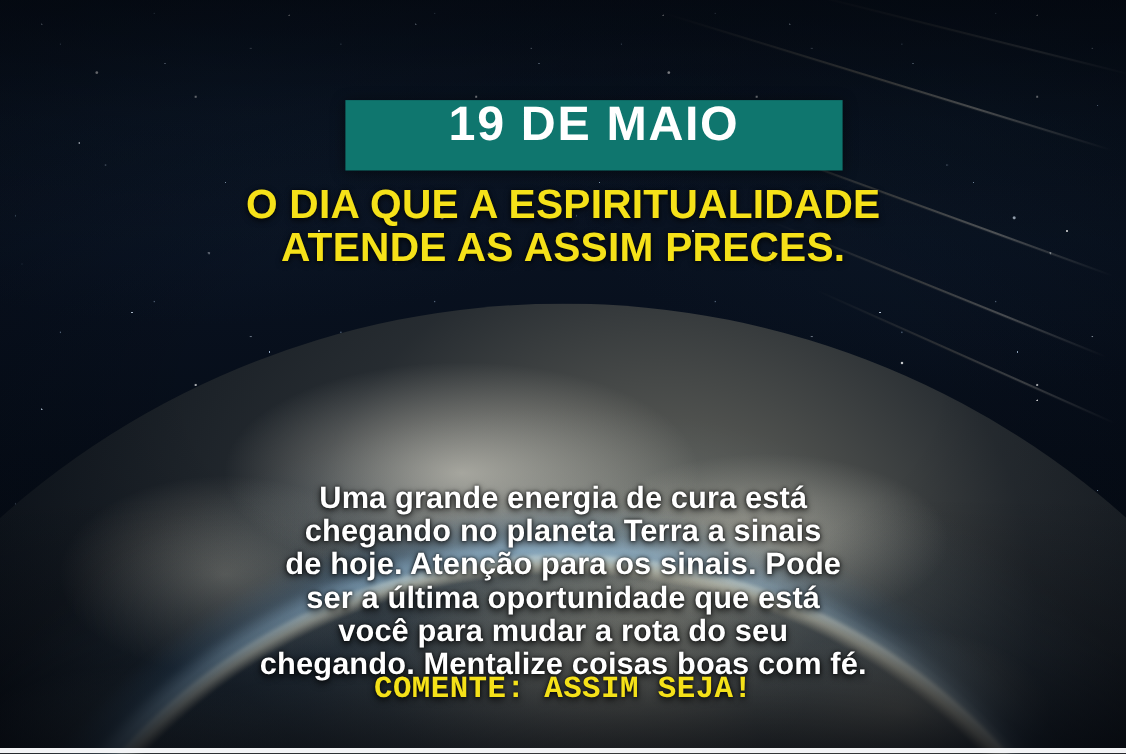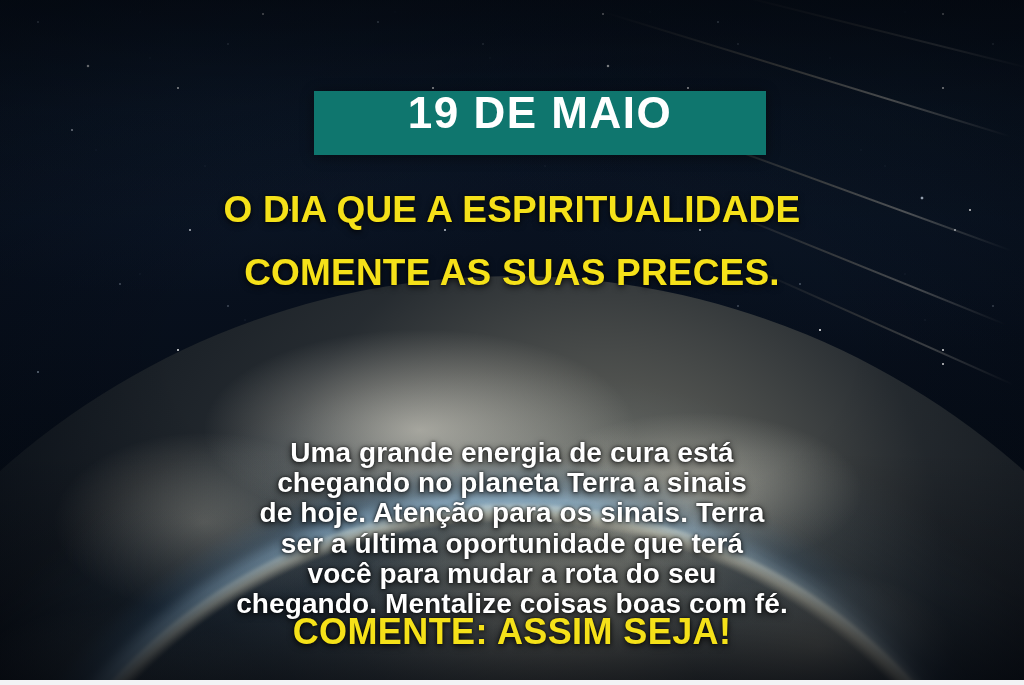--- a/index.html
+++ b/index.html
@@ -226,21 +226,21 @@
     right: 0;
     top: 166px;
     color: #f5e119;
     font-size: 37px;
     font-weight: 700;
     line-height: 1.06;
     letter-spacing: .2px;
     text-shadow: 0 2px 6px rgba(0,0,0,.75), 0 0 2px rgba(0,0,0,.6);
     font-family: "Liberation Sans", sans-serif;
   }
-  .headline .hl-line { display: block; white-space: nowrap; margin-top: 24px; }
+  .headline .hl-line { display: block; white-space: nowrap; }
 
   .body-copy {
     position: absolute;
     left: 50%;
     transform: translateX(-50%);
     top: 438px;
     width: 900px;
     color: #ffffff;
     font-size: 28px;
     font-weight: 700;
@@ -250,26 +250,26 @@
     font-family: "Liberation Sans", sans-serif;
   }
   .body-copy .bc-line { display: block; white-space: nowrap; }
 
   .cta {
     position: absolute;
     left: 0;
     right: 0;
     top: 614px;
     color: #f5e119;
-    font-size: 36px;
+    font-size: 28px;
     font-weight: 700;
     letter-spacing: .4px;
     line-height: 1;
     text-shadow: 0 2px 7px rgba(0,0,0,.85), 0 0 3px rgba(0,0,0,.7);
-    font-family: Liberation Sans, sans-serif;
+    font-family: Liberation Mono, monospace;
   }
 
   .bottom-strip {
     position: absolute;
     left: 0;
     right: 0;
     bottom: 0;
     height: 5px;
     background: #f2f3f5;
   }
@@ -301,28 +301,28 @@
   <div class="vignette"></div>
 
   <div class="content">
 
     <div class="date-banner">
       <span class="date-banner-text">19 DE MAIO</span>
     </div>
 
     <div class="headline">
       <span class="hl-line">O DIA QUE A ESPIRITUALIDADE</span>
-      <span class="hl-line">COMENTE AS SUAS PRECES.</span>
+      <span class="hl-line">ATENDE AS ASSIM PRECES.</span>
     </div>
 
     <div class="body-copy">
       <span class="bc-line">Uma grande energia de cura está</span>
       <span class="bc-line">chegando no planeta Terra a sinais</span>
-      <span class="bc-line">de hoje. Atenção para os sinais. Terra</span>
-      <span class="bc-line">ser a última oportunidade que terá</span>
+      <span class="bc-line">de hoje. Atenção para os sinais. Pode</span>
+      <span class="bc-line">ser a última oportunidade que está</span>
       <span class="bc-line">você para mudar a rota do seu</span>
       <span class="bc-line">chegando. Mentalize coisas boas com fé.</span>
     </div>
 
     <div class="cta">COMENTE: ASSIM SEJA!</div>
 
   </div>
 
   <div class="bottom-strip"></div>
 </div>

